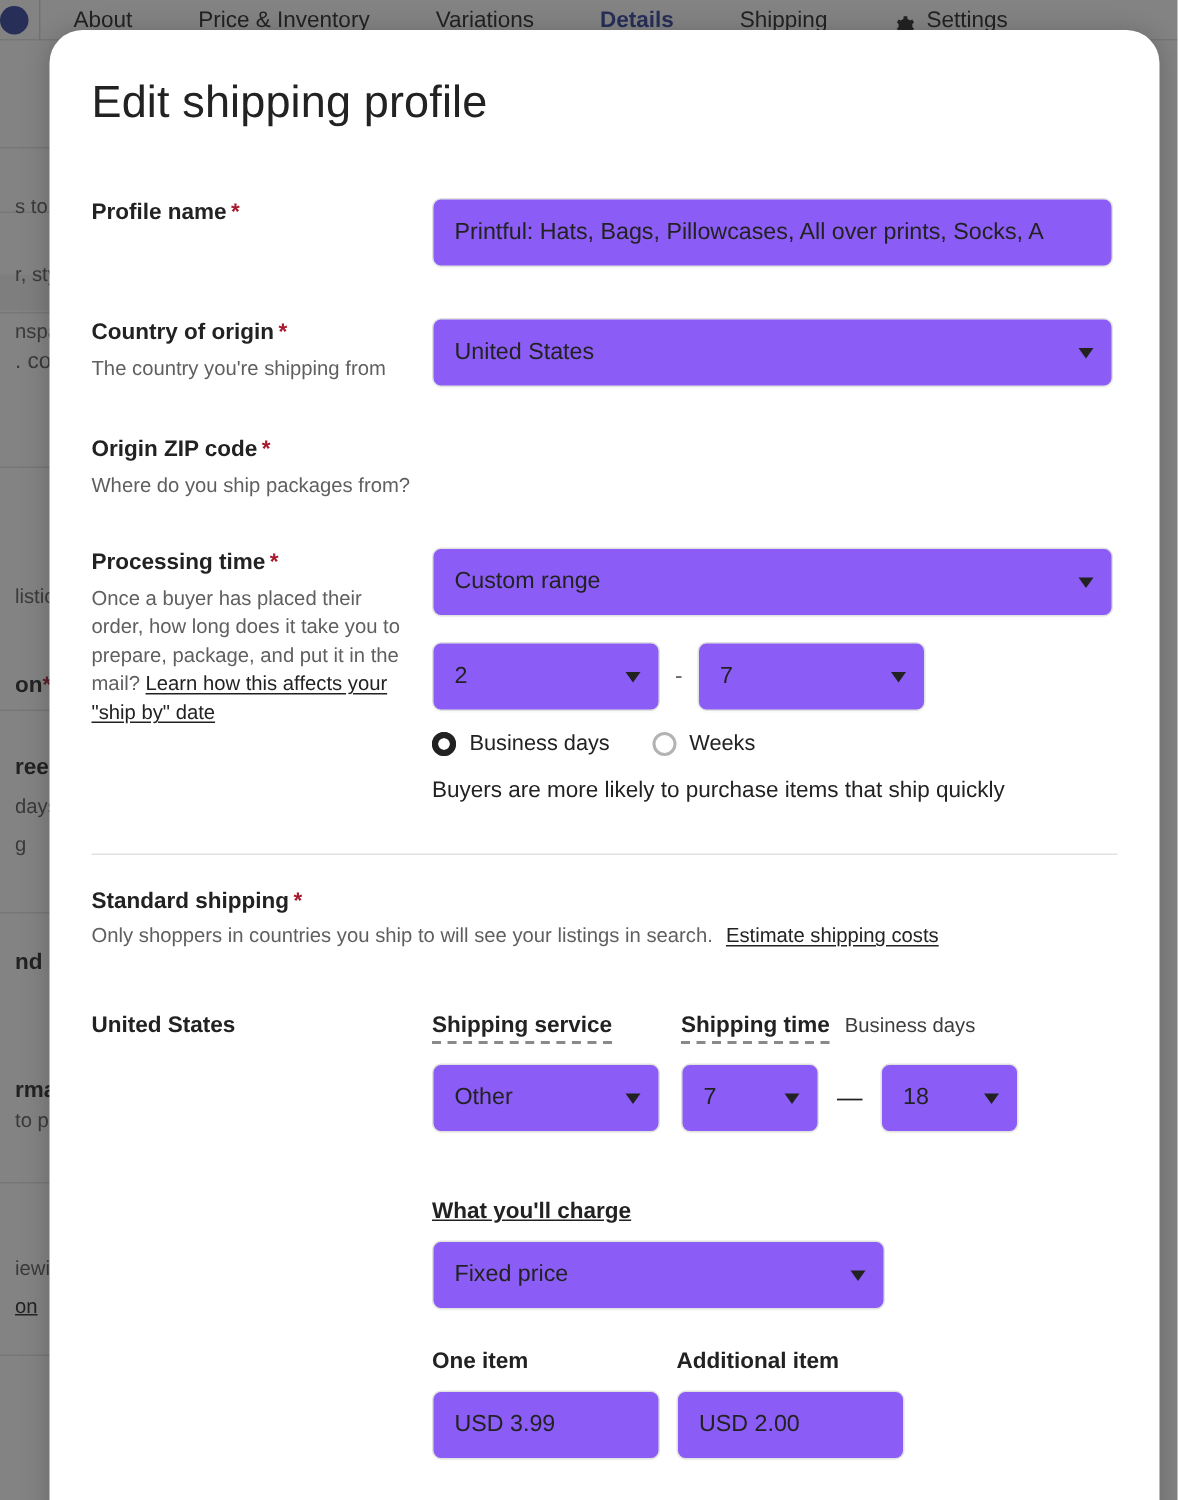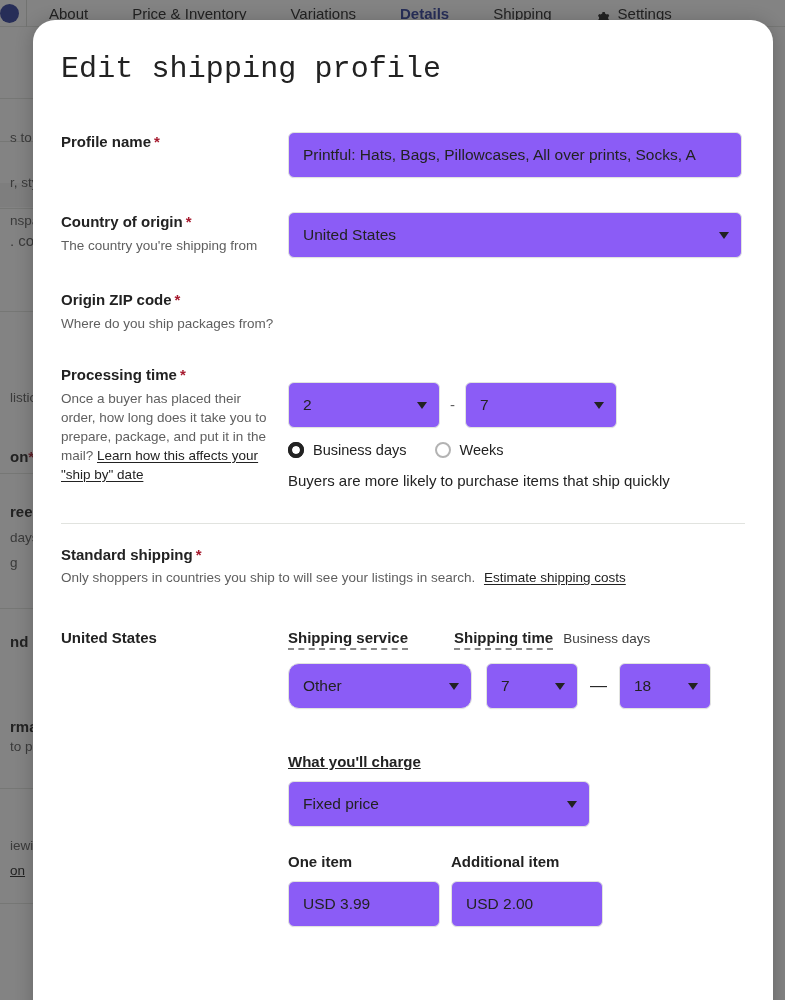--- a/index.html
+++ b/index.html
@@ -71,21 +71,21 @@
     position: absolute;
     left: 33px; top: 20px;
     width: 740px; height: 1010px;
     background: #ffffff;
     border-radius: 22px 22px 0 0;
     overflow: hidden;
     box-shadow: 0 2px 18px rgba(0,0,0,0.22);
   }
 
   .modal-title {
-    font-family: Liberation Mono, monospace;
+    font-family: Liberation Sans, sans-serif;
     font-size: 30px;
     font-weight: 400;
     color: #222222;
     margin: 32px 0 0 28px;
     letter-spacing: .1px;
   }
 
   .row {
     display: flex;
     align-items: flex-start;
@@ -125,21 +125,21 @@
     width: 0; height: 0;
     border-left: 5.5px solid transparent;
     border-right: 5.5px solid transparent;
     border-top: 7px solid #222222;
     margin-left: 10px;
     flex: 0 0 auto;
   }
   .w-full { width: 454px; }
   .w-zip  { width: 152px; }
   .w-num  { width: 152px; }
-  .w-svc  { width: 184px; border-radius: 11px; }
+  .w-svc  { width: 152px; }
   .w-day  { width: 92px; }
   .w-charge { width: 302px; }
   .w-price { width: 152px; }
 
   .range-row { display: flex; align-items: center; }
   .dash {
     color: #5f5f5f; font-size: 15px;
     padding: 0 10px; line-height: 46px;
   }
   .dash-long { color: #222222; font-size: 17px; padding: 0 12px; }
@@ -274,20 +274,24 @@
   <div class="row" style="margin-top:32px;">
     <div class="col-label">
       <div class="lbl">
         <span>Processing time</span><span class="req">*</span>
       </div>
       <div class="help">
         <span>Once a buyer has placed their order, how long does it take you to prepare, package, and put it in the mail? </span><a class="inline-link" href="#">Learn how this affects your "ship by" date</a>
       </div>
     </div>
     <div class="col-field">
+      <div class="select w-full">
+        <span>Custom range</span>
+        <span class="caret"></span>
+      </div>
 
       <div class="range-row" style="margin-top:17px;">
         <div class="select w-num">
           <span>2</span>
           <span class="caret"></span>
         </div>
         <span class="dash">-</span>
         <div class="select w-num">
           <span>7</span>
           <span class="caret"></span>

